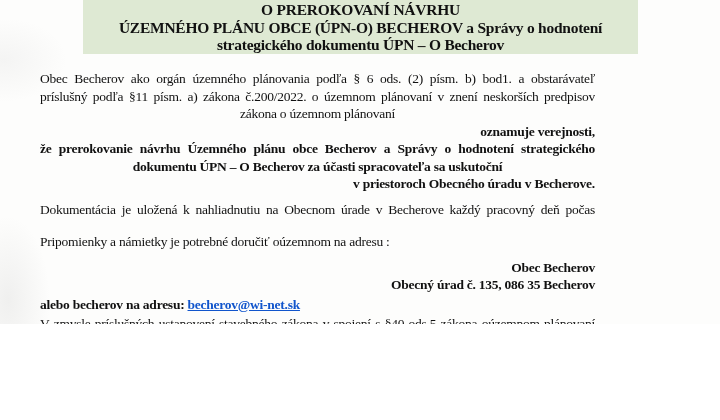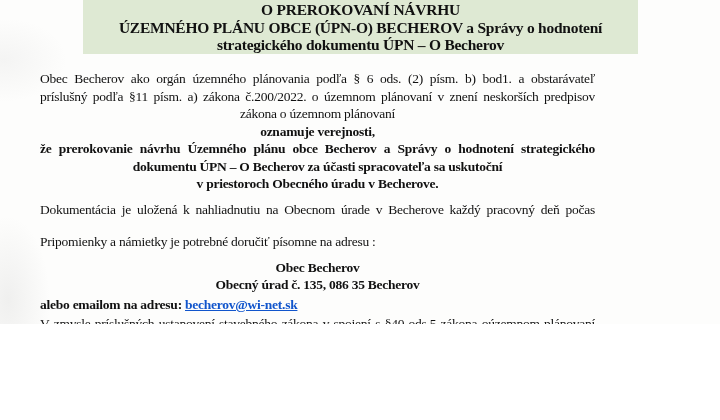--- a/index.html
+++ b/index.html
@@ -25,21 +25,21 @@
   }
   .content{margin-left:40px;width:555px;}
   .jl{ 
     text-align:justify;text-align-last:justify;
     height:17.5px;overflow:hidden;white-space:normal;
   }
   .ll{ 
     text-align:center;height:17.5px;overflow:hidden;
   }
   .para1{margin-top:16px;}
-  .center{text-align:center;}
+  .center{text-align:right;}
   .bold{font-weight:bold;}
   .date-line{margin-top:19px;}
   .doc-para{margin-top:8px;}
   .comments-line{margin-top:15px;height:17.5px;overflow:hidden;}
   .addr1{margin-top:8px;}
   .email-line{margin-top:2px;height:17.5px;overflow:hidden;}
   .legal-para{margin-top:2px;}
   a.link{text-decoration:underline;cursor:pointer;}
 </style>
 </head>
@@ -67,26 +67,26 @@
       <div class="jl">že prerokovanie návrhu  Územného plánu obce Becherov a Správy o hodnotení  strategického</div>
       <div class="ll">dokumentu ÚPN – O Becherov za účasti spracovateľa sa  uskutoční</div>
     </div>
 
     <div class="center bold">v priestoroch Obecného úradu v Becherove.</div>
 
     <div class="doc-para">
       <div class="jl">Dokumentácia  je uložená  k nahliadnutiu na Obecnom úrade v Becherove  každý pracovný deň počas</div>
     </div>
 
-    <div class="comments-line">Pripomienky a námietky je potrebné doručiť písomne na adresu :</div>
+    <div class="comments-line">Pripomienky a námietky je potrebné doručiť oúzemnom na adresu :</div>
 
     <div class="center bold addr1">Obec Becherov</div>
     <div class="center bold">Obecný úrad č. 135, 086 35 Becherov</div>
 
-    <div class="bold email-line"><span>alebo emailom na adresu: </span><a class="link bold" style="color:#1155cc;">becherov@wi-net.sk</a></div>
+    <div class="bold email-line"><span>alebo becherov na adresu: </span><a class="link bold" style="color:#1155cc;">becherov@wi-net.sk</a></div>
 
     <div class="legal-para">
       <div class="jl">V zmysle príslušných ustanovení stavebného zákona  v spojení s §40 ods.5 zákona oúzemnom plánovaní</div>
 
     </div>
 
   </div>
 </div>
 
 </body></html>

